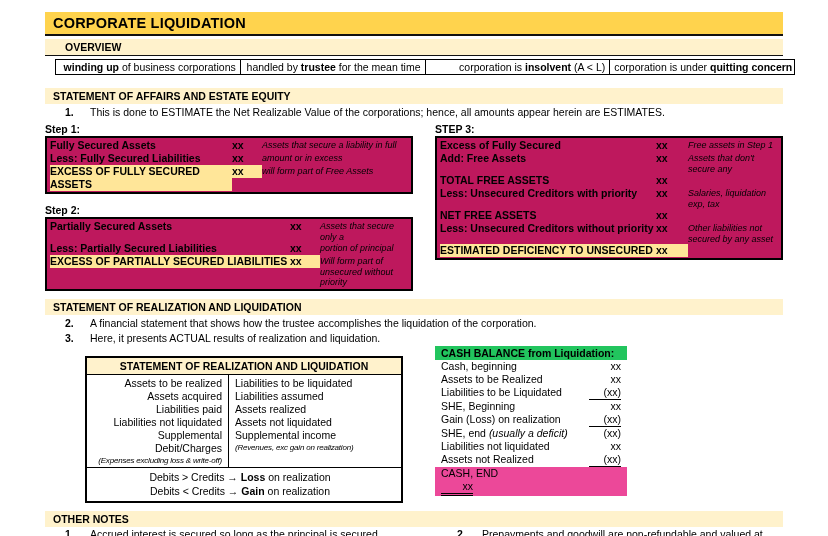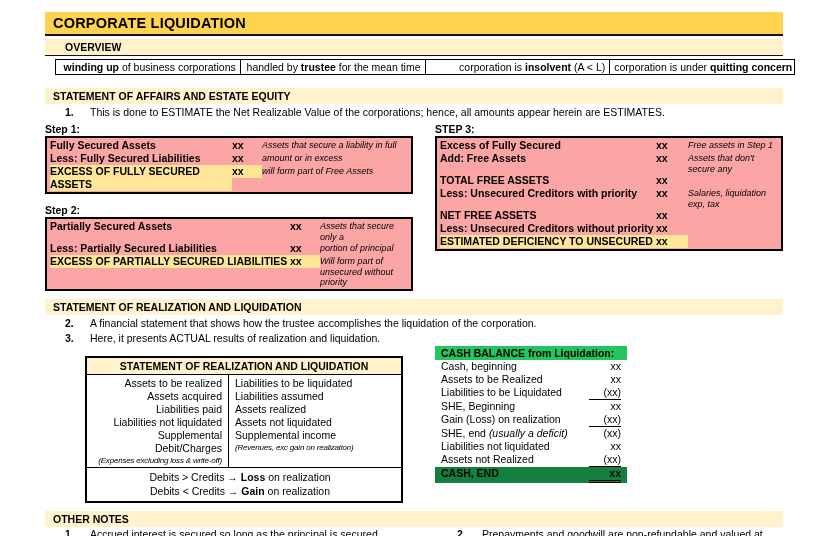--- a/index.html
+++ b/index.html
@@ -29,21 +29,21 @@
   .ov-cell + .ov-cell { border-left:none; }
   .mt13 { margin-top:13px; }
   .mt8 { margin-top:8px; }
   .note-line { display:flex; padding-left:20px; line-height:13px; margin-top:2px; font-size:10.5px; }
   .nnum { width:25px; font-weight:bold; flex:0 0 auto; }
   
   .aff-grid { display:flex; gap:22px; margin-top:2px; }
   .aff-left { width:368px; flex:0 0 auto; }
   .aff-right { flex:1; }
   .step-label { font-weight:bold; font-size:10.5px; line-height:14px; margin-top:1px; }
-  .sbox { border:2px solid #000; padding:1px 3px; background:#fca5a5; }
+  .sbox { border:2px solid #000; padding:1px 3px; background:#be185d; }
   .srow { display:flex; align-items:flex-start; min-height:13px; }
   .slabel { font-weight:bold; font-size:10.5px; line-height:13px; flex:0 0 auto; }
   .svalue { font-weight:bold; font-size:10.5px; line-height:13px; flex:0 0 auto; }
   .snote  { flex:1; font-style:italic; font-size:9px; line-height:10.5px; padding-top:1px; }
   .sbox1 .slabel { width:182px; }  .sbox1 .svalue { width:30px; }
   .sbox2 .slabel { width:240px; }  .sbox2 .svalue { width:30px; }
   .sbox3 .slabel { width:216px; }  .sbox3 .svalue { width:32px; }
   .srow.hl .slabel, .srow.hl .svalue { background:#FFE699; }
   .gap8 { height:8px; }
   
@@ -59,21 +59,21 @@
   .rcol-left { width:142px; text-align:right; border-right:1.5px solid #000; flex:0 0 auto; }
   .rcol-right { flex:1; text-align:left; }
   .rfoot { font-style:italic; font-size:8px; letter-spacing:-.2px; line-height:11px; white-space:nowrap; }
   .rrules { text-align:center; font-size:10.5px; line-height:14px; padding:2px 8px 3px 0; }
   .cash-col { flex:1; }
   .cash-head { background:#22c55e; font-weight:bold; font-size:10.5px; padding:1px 6px; width:192px; }
   .cash-row { display:flex; width:192px; font-size:10.5px; line-height:13px; padding:0 6px; }
   .cash-row .clabel { flex:1; white-space:nowrap; }
   .cash-row .cval { width:32px; text-align:right; flex:0 0 auto; }
   .cash-row.ul .cval { border-bottom:1px solid #000; }
-  .cash-row.total { background:#15803d; font-weight:bold; }
+  .cash-row.total { background:#ec4899; font-weight:normal;flex-direction:column; }
   .cash-row.total .cval { border-bottom:3px double #000; }
   .ital { font-style:italic; font-weight:normal; }
   
   .nrow { display:flex; }
   .nitem { display:flex; padding-left:20px; font-size:10.5px; line-height:13.5px; margin-top:1px; }
   .nitem.half { width:392px; flex:0 0 auto; }
 </style>
 </head>
 <body>
 
@@ -162,20 +162,21 @@
           <div class="snote">Salaries, liquidation exp, tax</div>
         </div>
         <div class="srow">
           <div class="slabel">NET FREE ASSETS</div>
           <div class="svalue">xx</div>
           <div class="snote"></div>
         </div>
         <div class="srow">
           <div class="slabel">Less: Unsecured Creditors without priority</div>
           <div class="svalue">xx</div>
+          <div class="snote">Other liabilities not secured by any asset</div>
         </div>
         <div class="srow hl">
           <div class="slabel">ESTIMATED DEFICIENCY TO UNSECURED</div>
           <div class="svalue">xx</div>
           <div class="snote"></div>
         </div>
       </div>
     </div>
   </div>
 

